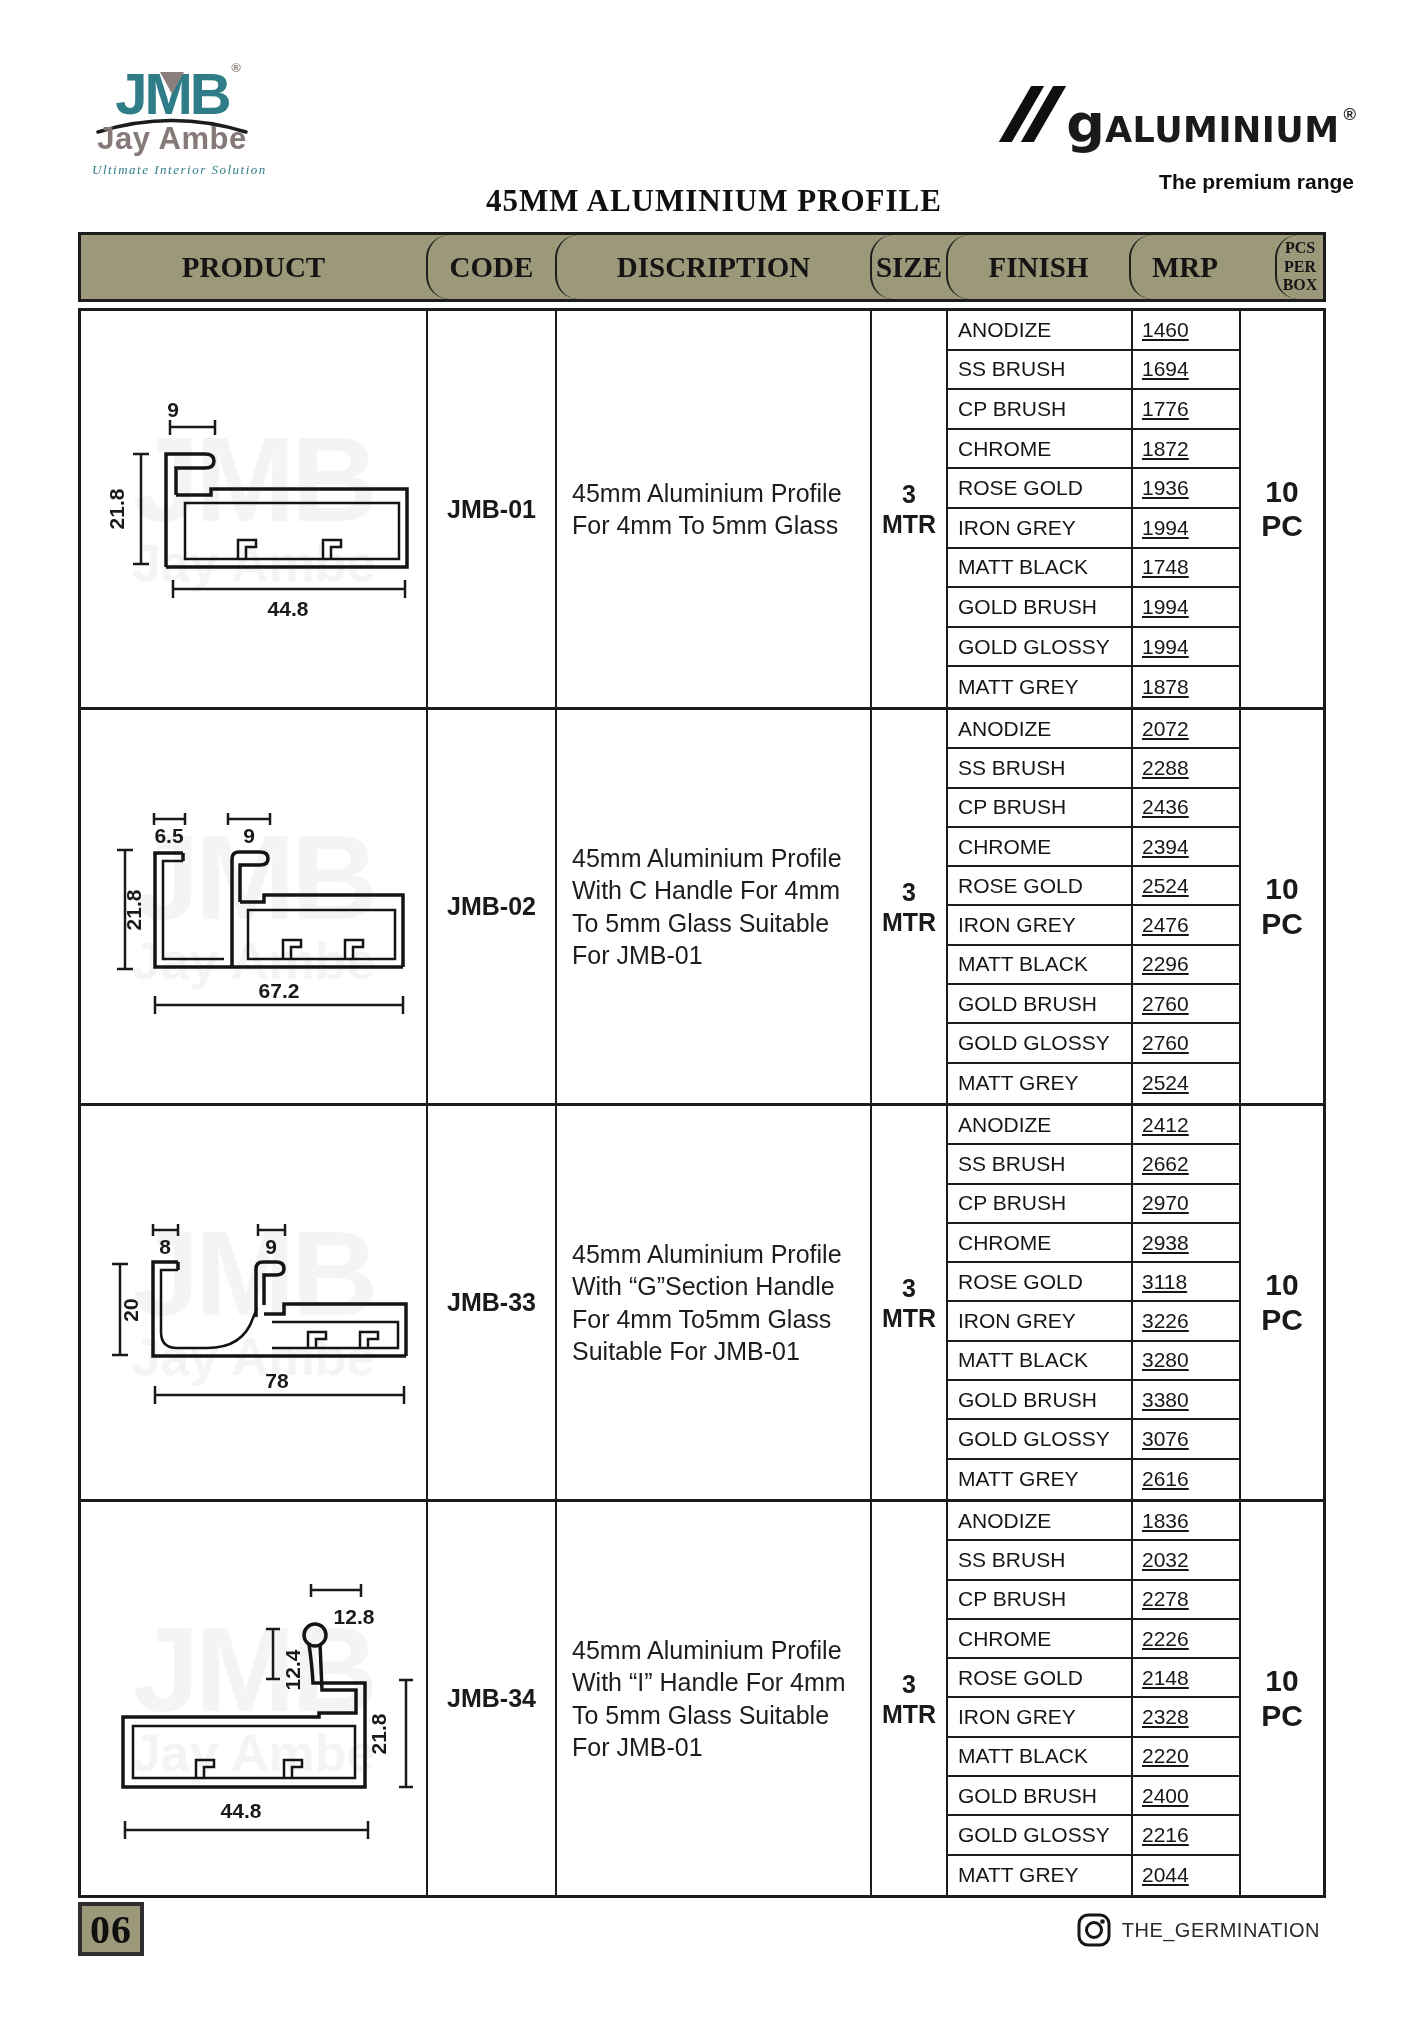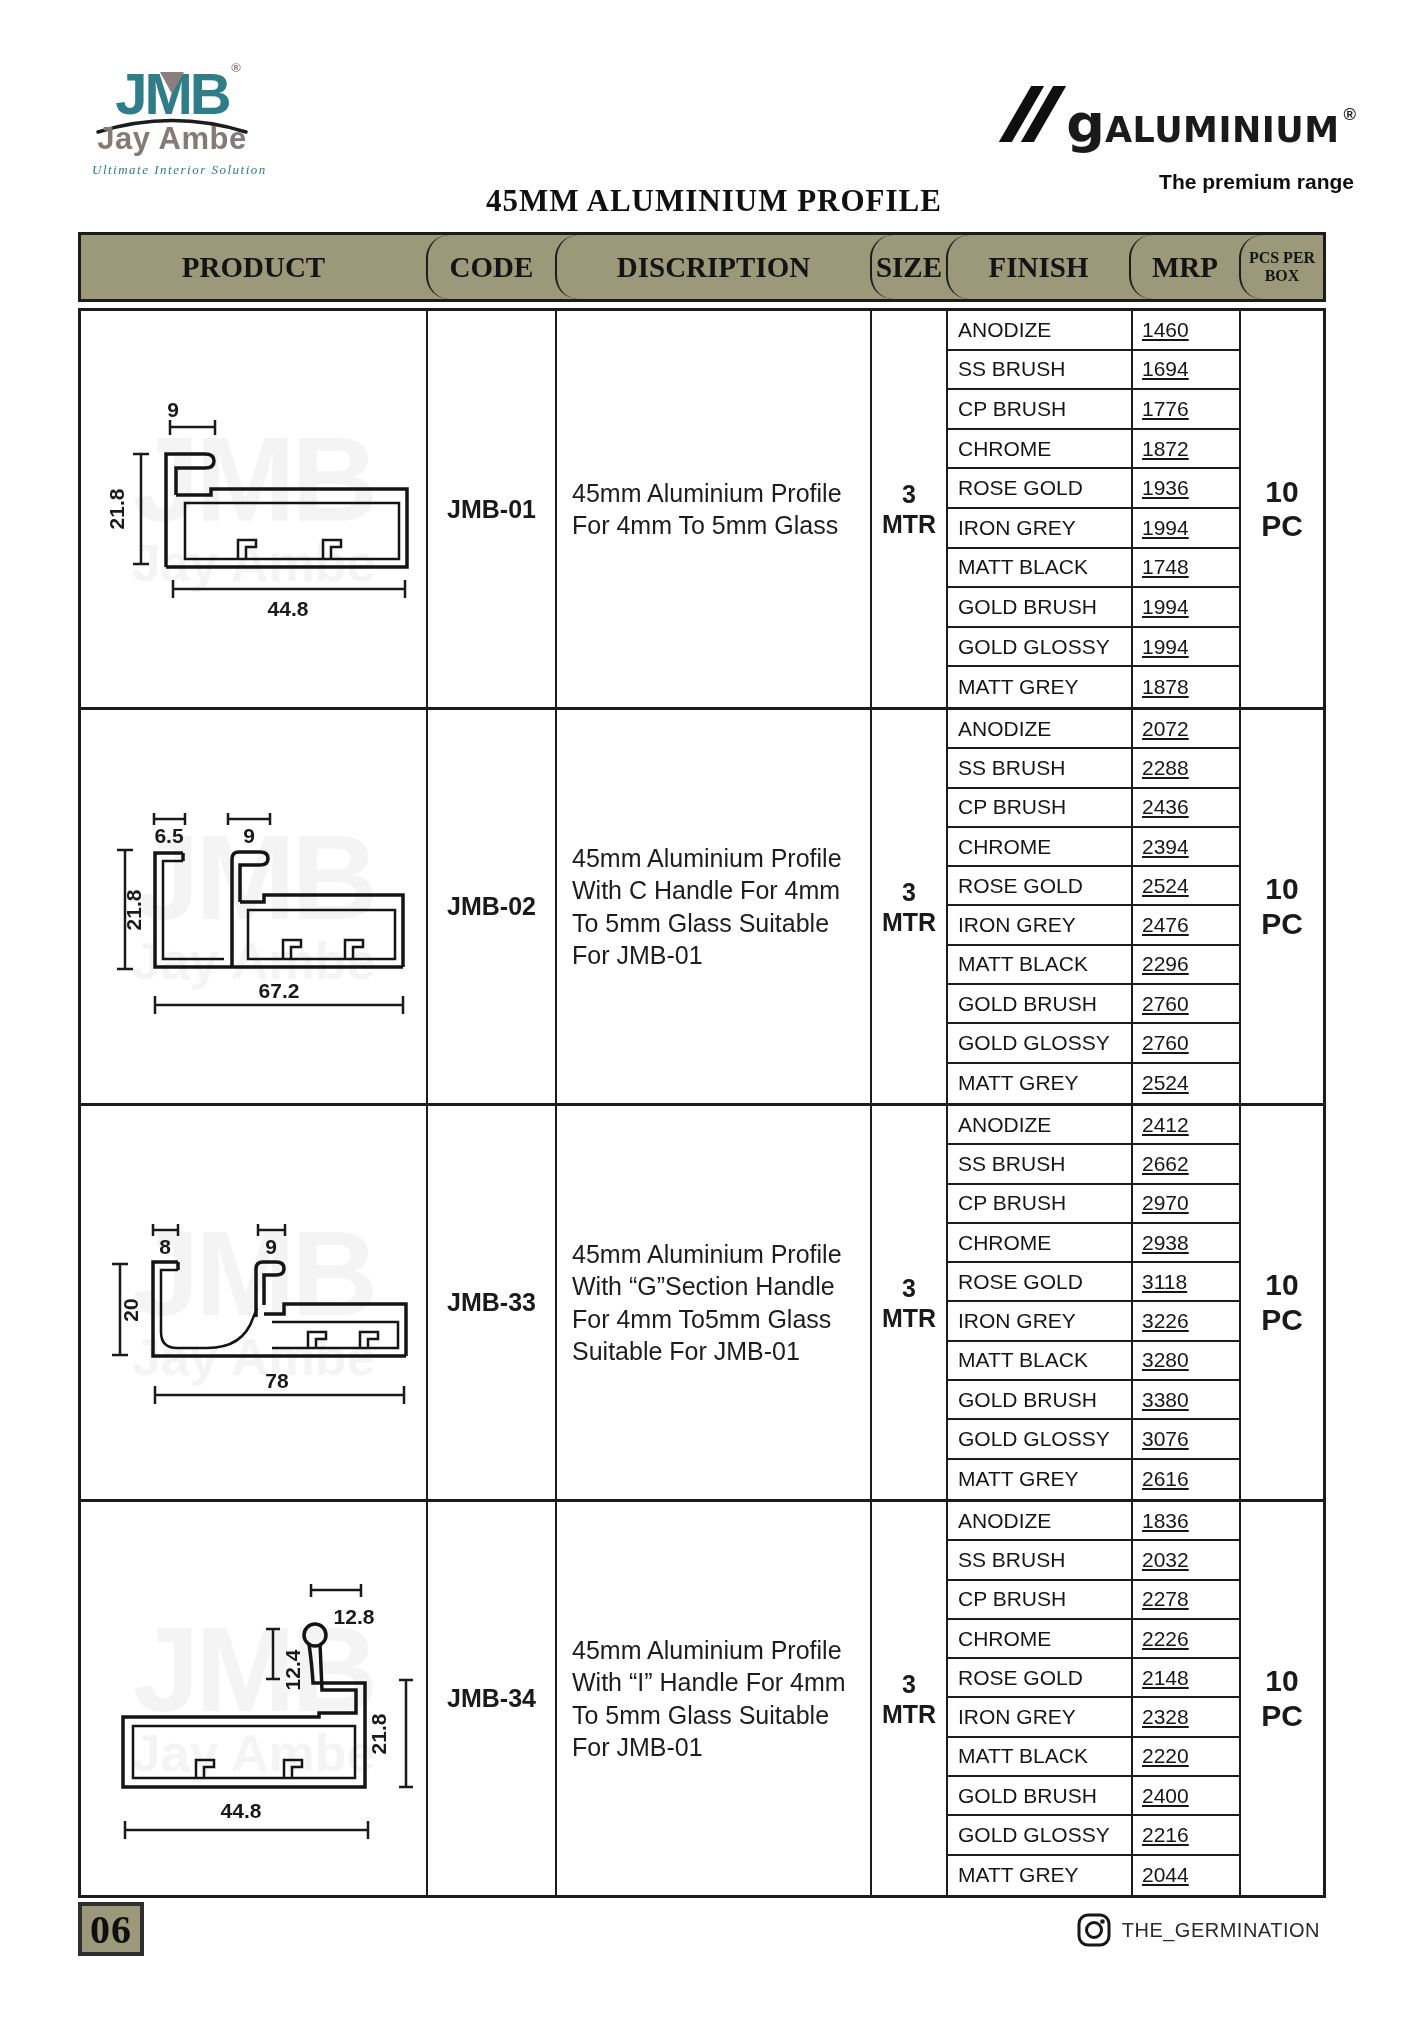--- a/index.html
+++ b/index.html
@@ -28,21 +28,21 @@
   .germ-r { font-size:17px; font-weight:bold; position:relative; top:-22px; margin-left:4px; }
   .germ-tag { font-weight:bold; font-size:21px; margin-top:20px; padding-right:2px; color:#0f0f0f; }
 
   
   .tbl { position:absolute; left:78px; top:232px; width:1248px; }
   .thead { display:grid; grid-template-columns:345px 129px 315px 76px 183px 110px 84px;
            height:70px; background:#9b997a; border:3px solid #1c1c1c; }
   .thead .hc { display:flex; align-items:center; justify-content:center; text-align:center;
                font-family:"Liberation Serif", serif; font-weight:bold; font-size:29px; color:#141414;border-radius:23px; }
   .thead .hc + .hc { border-left:2px solid #1c1c1c; }
-  .thead .hc.small { font-size:16px; line-height:1.15; padding:0 6px; }
+  .thead .hc.small { font-size:16px; line-height:1.15; padding:0 6px;margin-left:36px; }
 
   .tbody { margin-top:6px; border:3px solid #1c1c1c; width:1248px; }
   .prow { display:grid; grid-template-columns:345px 129px 315px 76px 293px 84px; height:396px; }
   .prow + .prow { border-top:3px solid #1c1c1c; }
   .prow > div + div { border-left:2px solid #1c1c1c; }
 
   .c { display:flex; align-items:center; justify-content:center; }
   .pcell { position:relative; }
   .pcell svg { position:absolute; left:0; top:0; }
   .wm { position:absolute; inset:0; display:flex; flex-direction:column; align-items:center; justify-content:center; pointer-events:none; }

